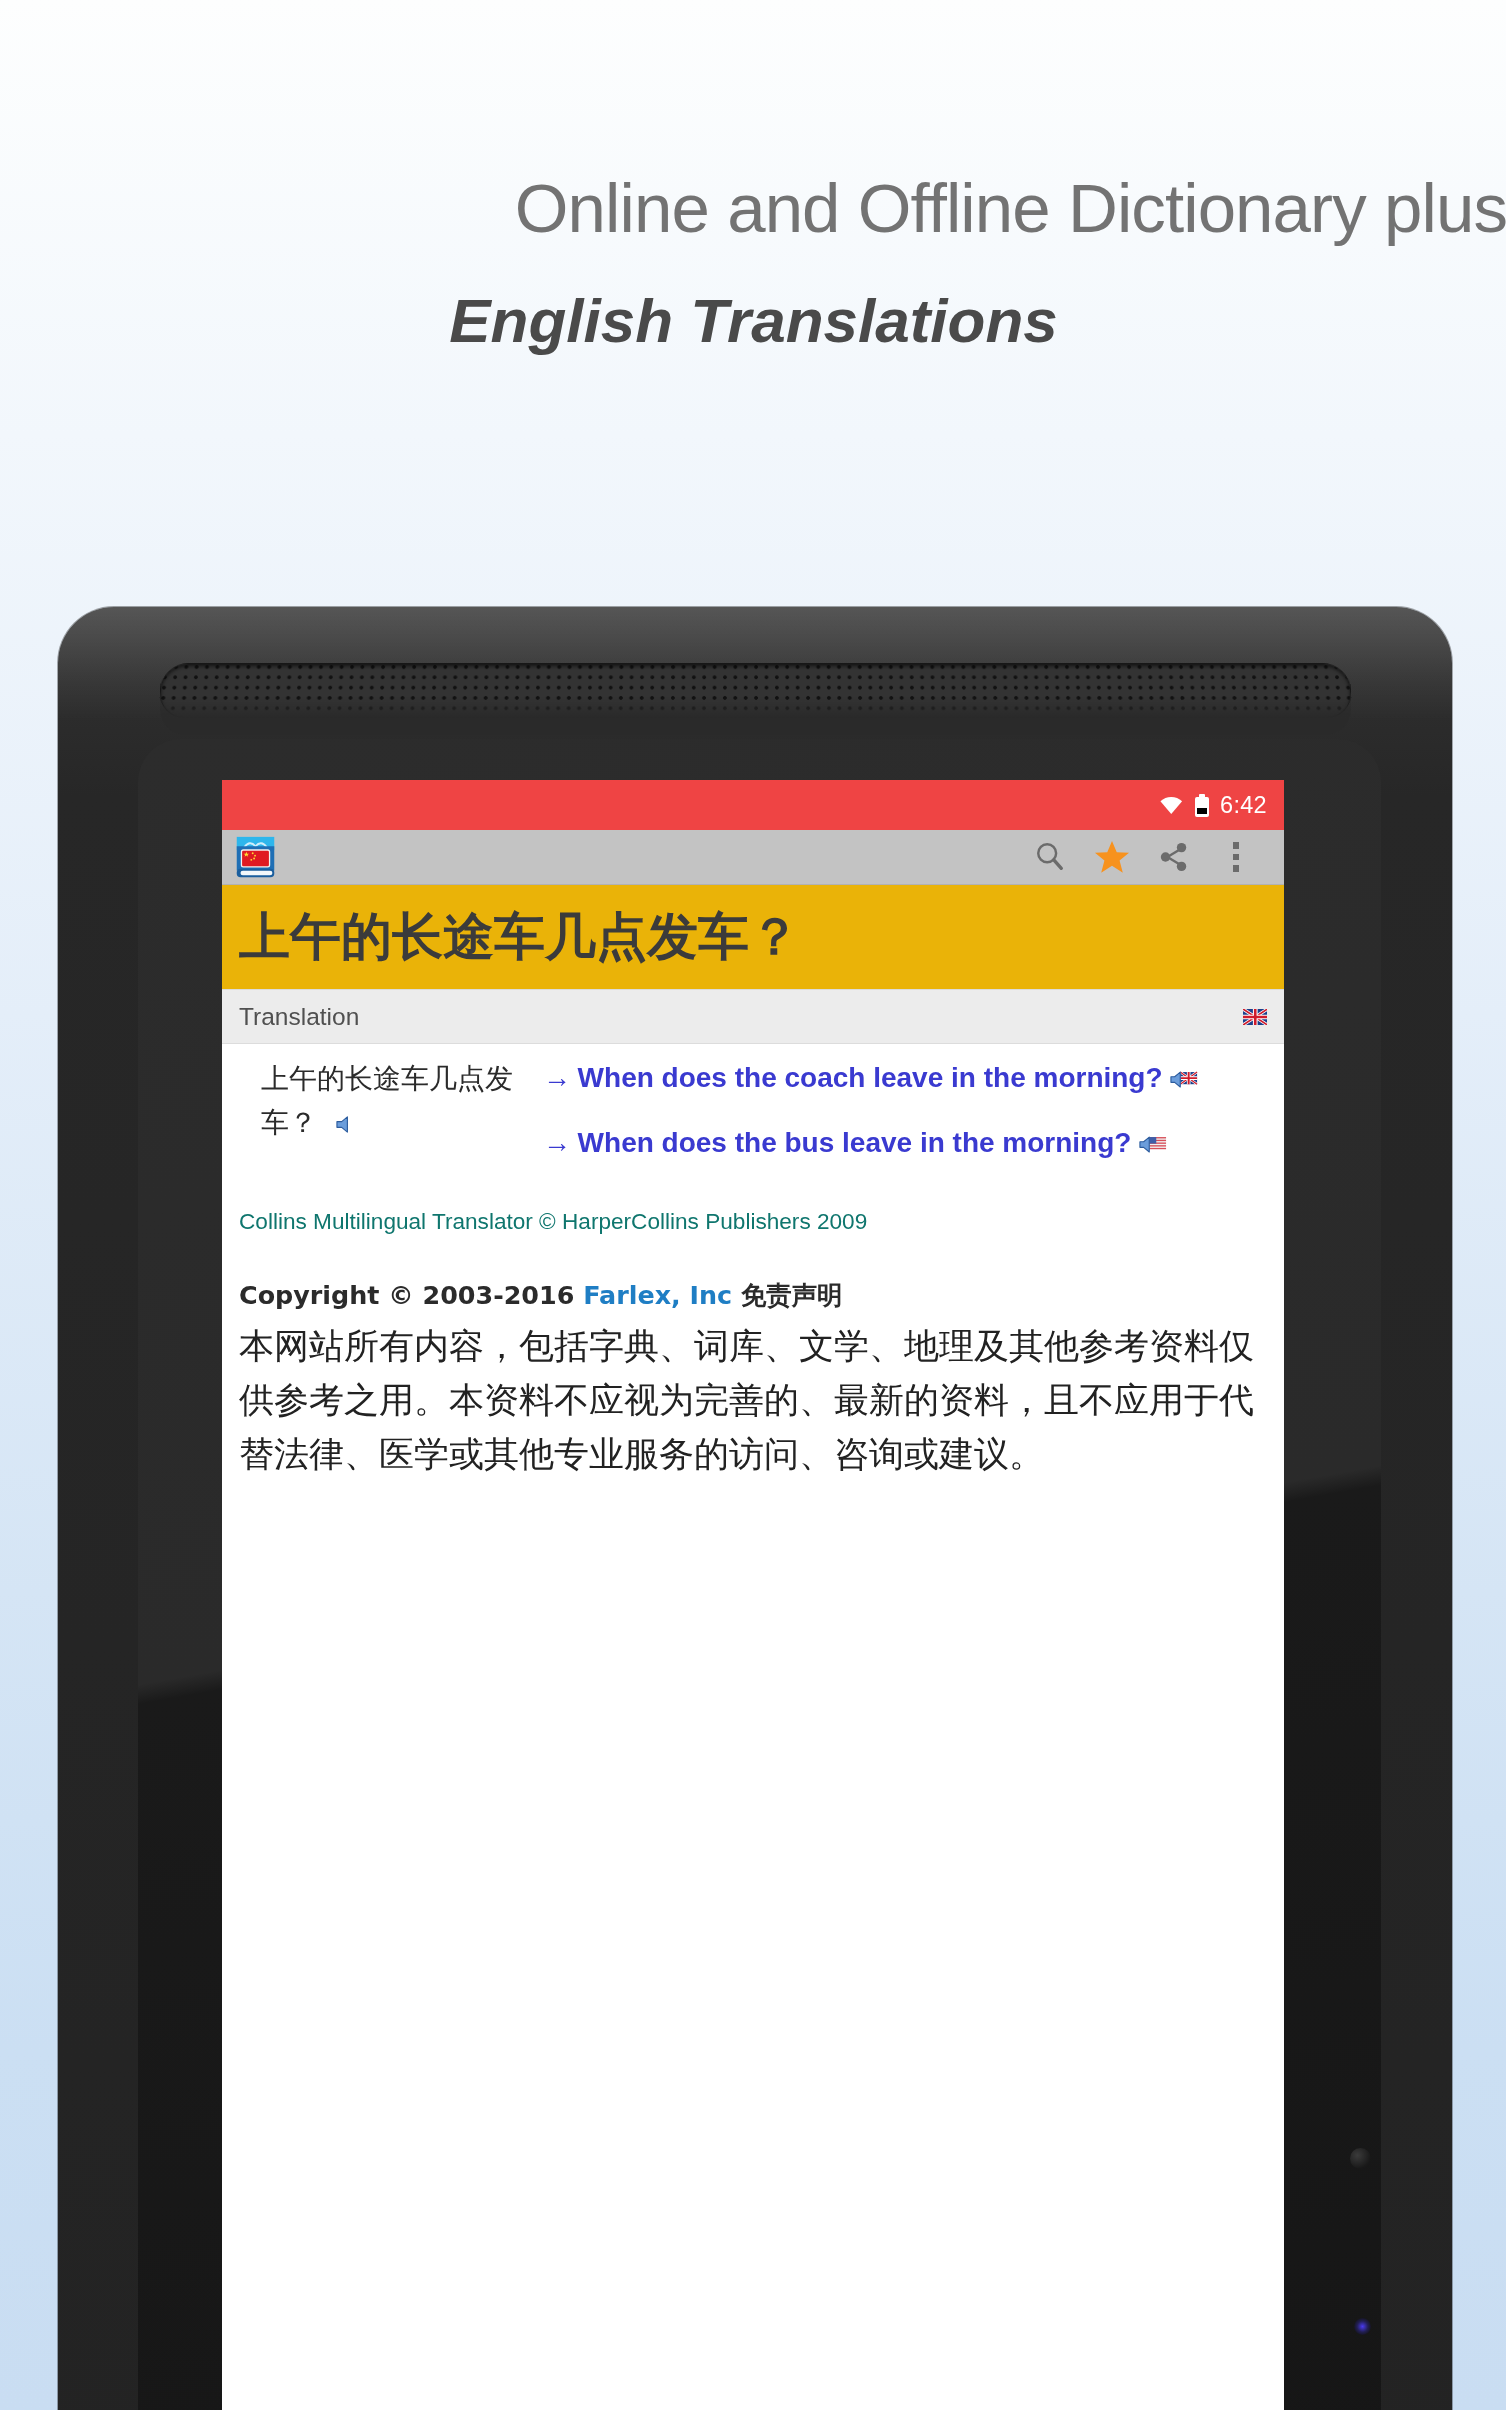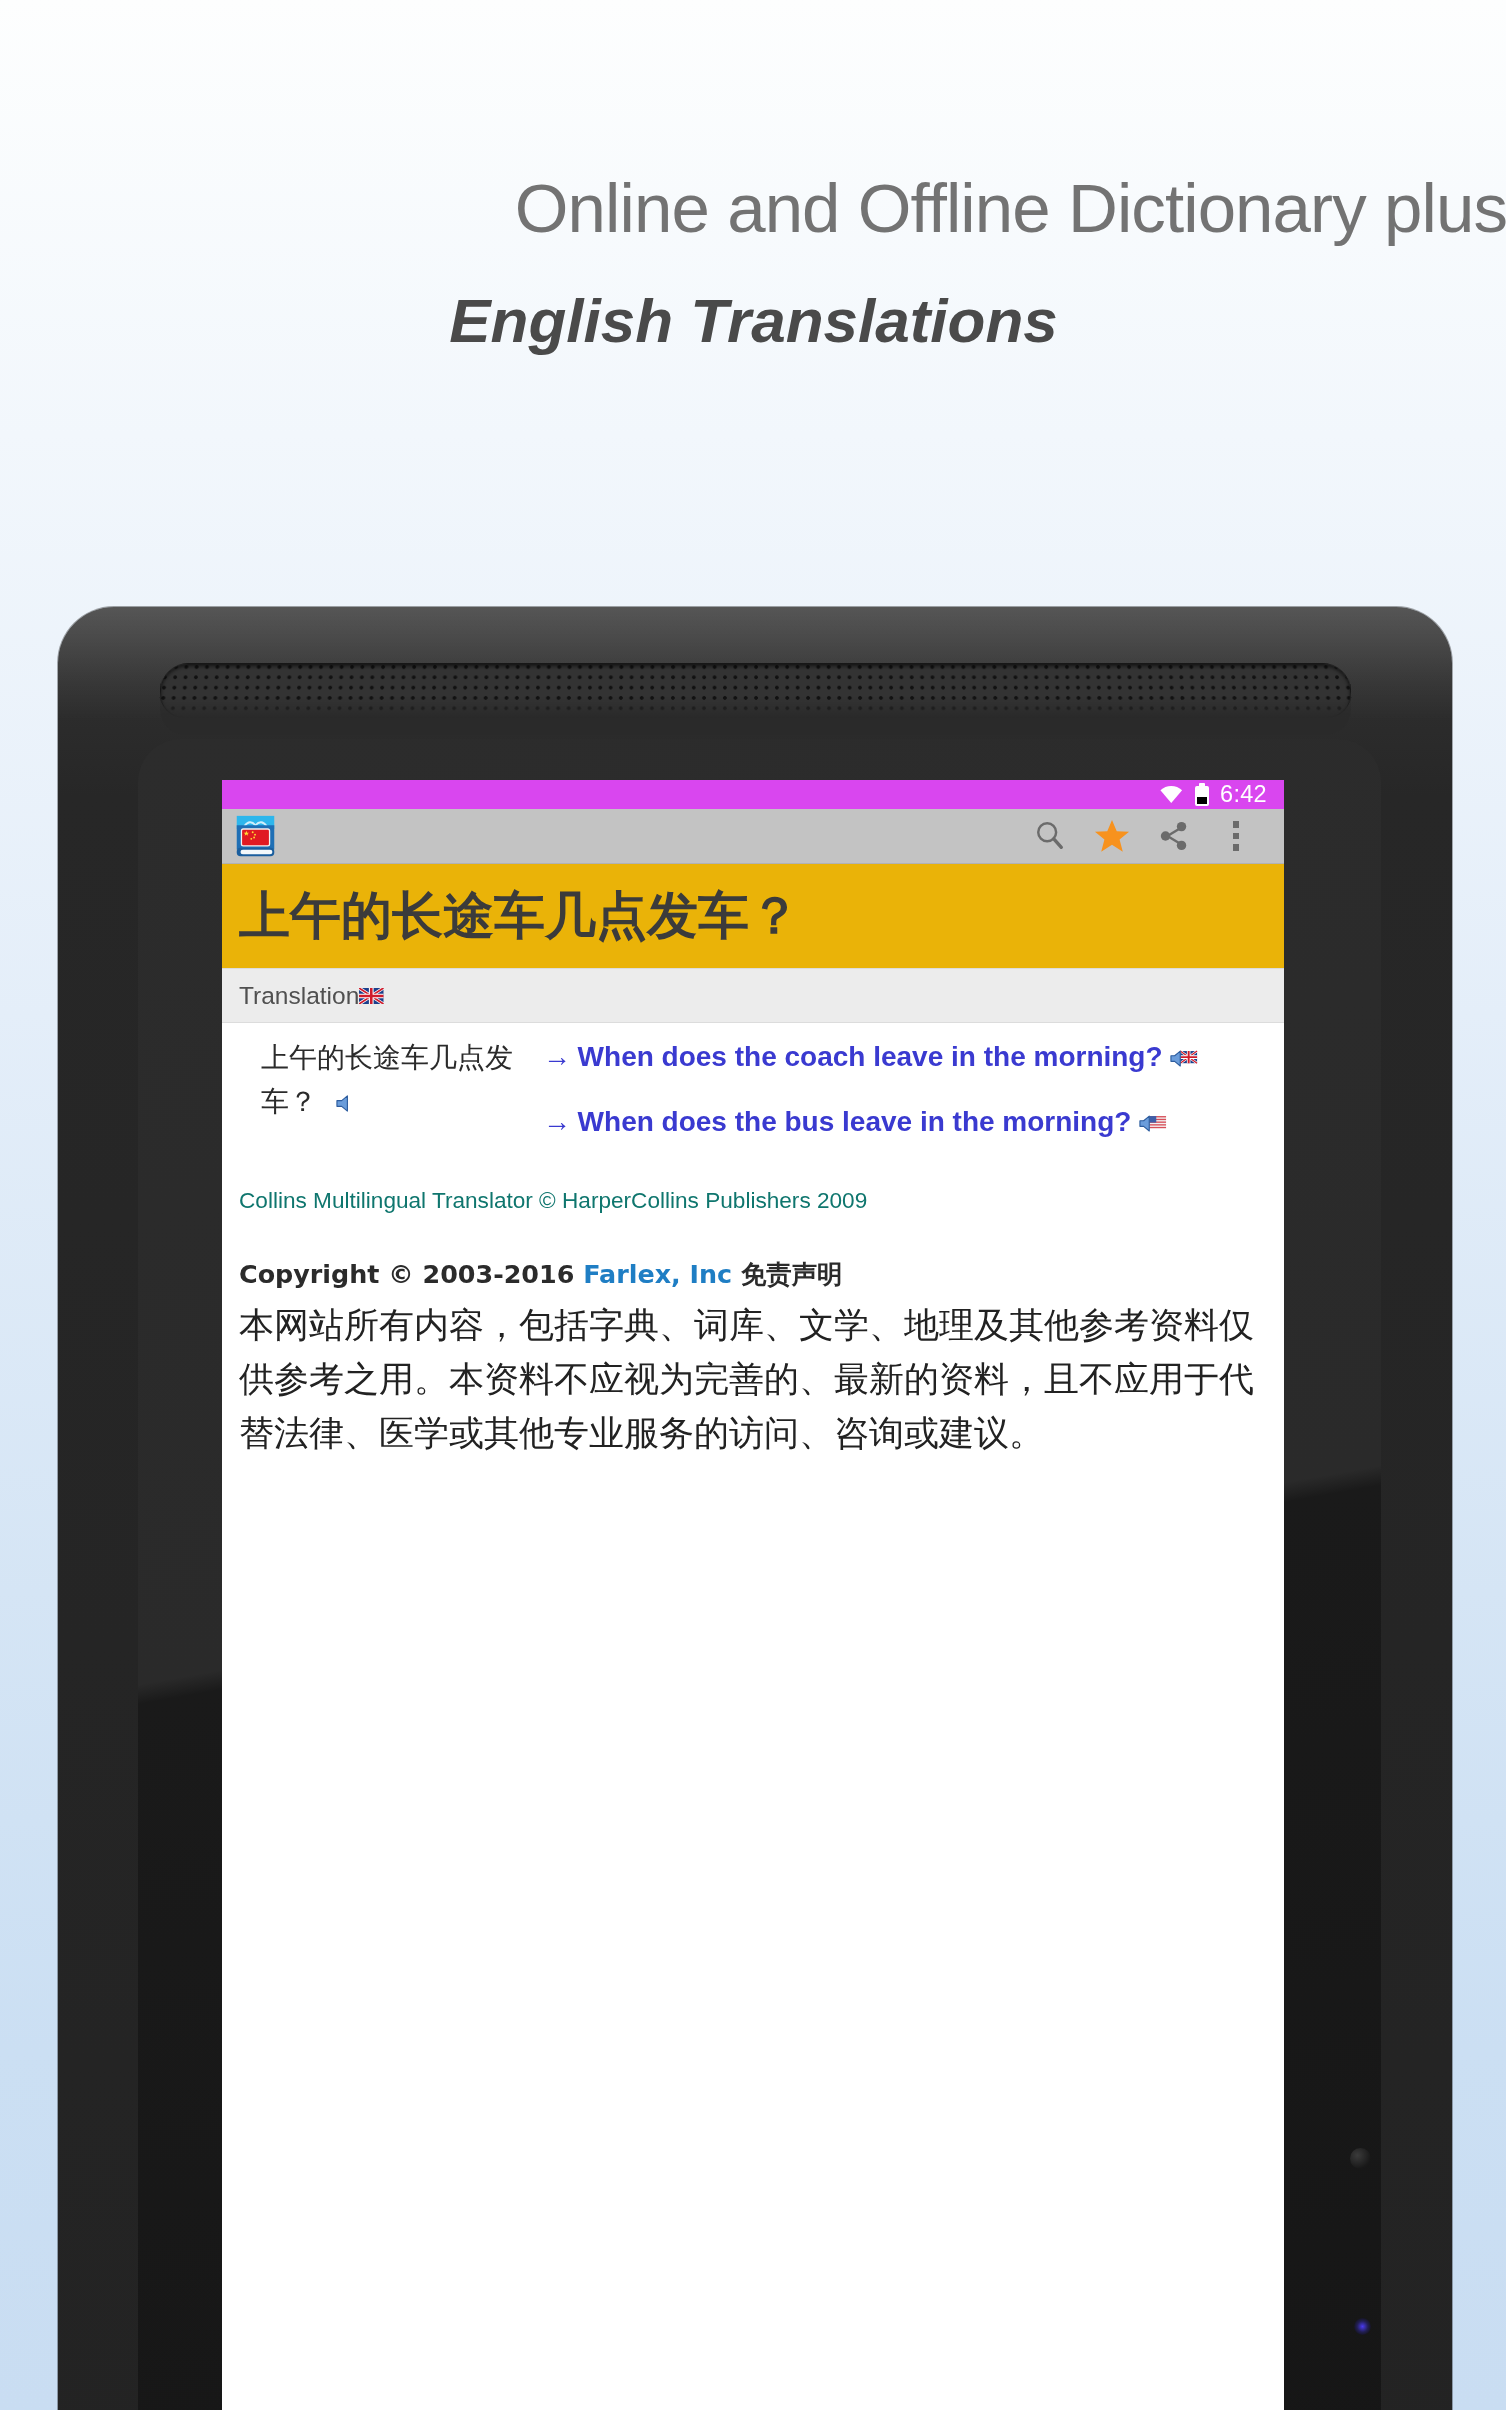--- a/index.html
+++ b/index.html
@@ -86,21 +86,21 @@
   
   .screen {
     position:absolute; left:222px; top:780px;
     width:1062px; height:1631px;
     background:#ffffff;
     overflow:hidden;
   }
 
   
   .statusbar {
-    height:29px; background:#d946ef; color:#fff;
+    height:50px; background:#ef4444; color:#fff;
     display:flex; align-items:center; justify-content:flex-end;
     padding-right:17px; gap:11.3px;
   }
   .wifi-icon { width:24.5px; height:19px; position:relative; }
   .wifi-icon svg { display:block; }
   .batt-icon { width:14px; height:22.6px; position:relative; }
   .batt-icon .body {
     position:absolute; left:0; top:2.8px; width:14px; height:20px;
     background:#fff; border-radius:1.9px;
   }
@@ -138,21 +138,21 @@
     background:#eab308;
     font-family:"DejaVu Sans","Liberation Sans",sans-serif;
   }
 
   
   .section-head {
     background:#ececec;
     border-top:0.9px solid #dcdcdc;
     border-bottom:0.9px solid #dcdcdc;
     height:55px;
-    display:flex; align-items:center; 
+    display:flex; align-items:center; justify-content:space-between;
     padding:0 17px;
   }
   .section-head .label { font-size:24.5px; color:#505050; }
   .flag-uk-sm { width:24.5px; height:16px; }
 
   
   .trans-wrap { padding:13px 15px 0 15px; background:#fff; }
   .trans-table { width:100%; border-collapse:collapse;margin-left:24px; }
   .trans-table td { vertical-align:top; padding:0; }
   .td-src {

